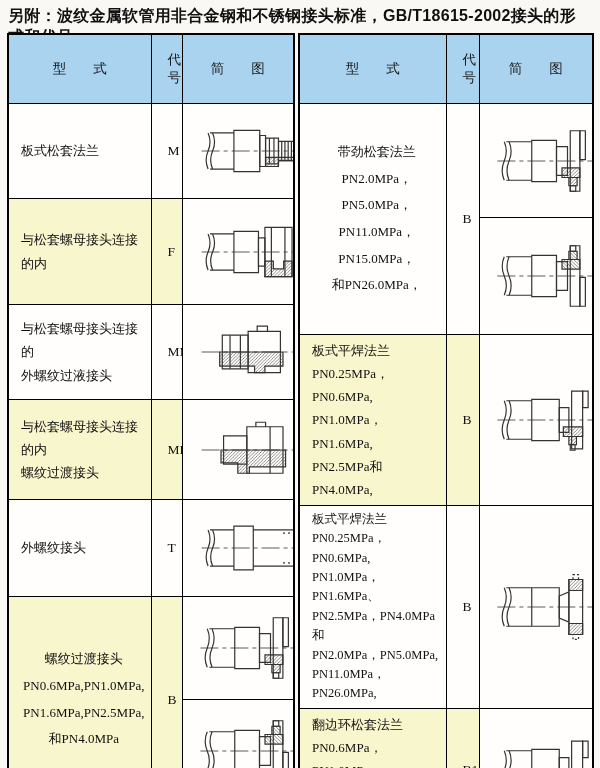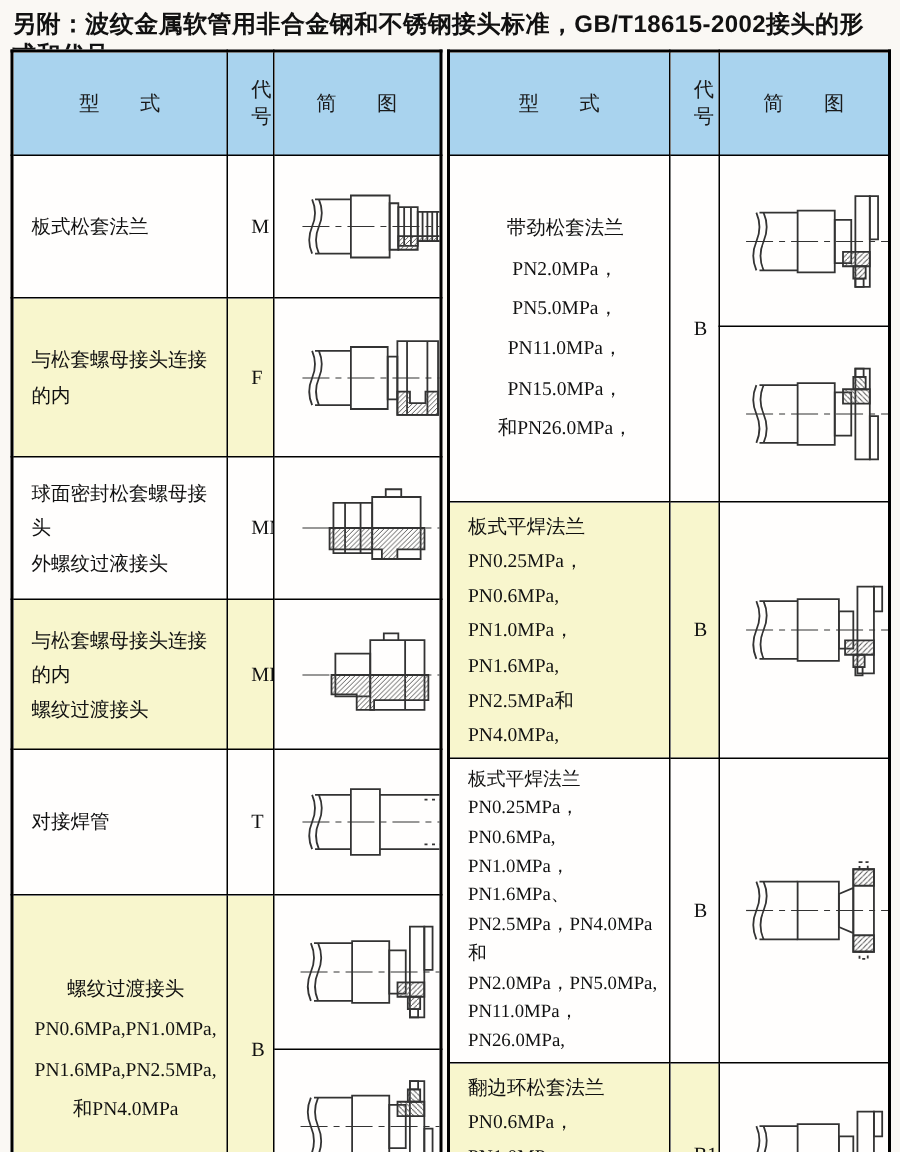--- a/index.html
+++ b/index.html
@@ -179,41 +179,41 @@
   <tr style="height:106px">
     <td class="type hl">与松套螺母接头连接的内</td>
     <td class="code hl">F</td>
     <td class="diagcell">
       <svg class="diag" viewBox="0 0 160 96">
             <use href="#d-f"></use>
           </svg>
     </td>
   </tr>
   <tr style="height:95px">
-    <td class="type">球面密封松套螺母接头
+    <td class="type">与松套螺母接头连接的
 外螺纹过液接头</td>
     <td class="code">MM</td>
     <td class="diagcell">
       <svg class="diag" viewBox="0 0 160 96">
             <use href="#d-mm"></use>
           </svg>
     </td>
   </tr>
   <tr style="height:100px">
     <td class="type hl">与松套螺母接头连接的内
 螺纹过渡接头</td>
     <td class="code hl">MF</td>
     <td class="diagcell">
       <svg class="diag" viewBox="0 0 160 96">
             <use href="#d-mf"></use>
           </svg>
     </td>
   </tr>
   <tr style="height:97px">
-    <td class="type">对接焊管</td>
+    <td class="type">外螺纹接头</td>
     <td class="code">T</td>
     <td class="diagcell">
       <svg class="diag" viewBox="0 0 160 96">
             <use href="#d-t"></use>
           </svg>
     </td>
   </tr>
   <tr style="height:98px">
     <td class="type hl roomy" rowspan="2">螺纹过渡接头
 PN0.6MPa,PN1.0MPa,

